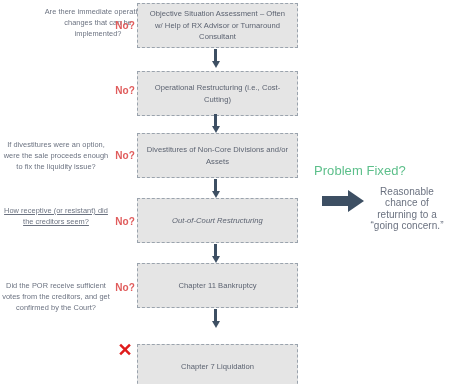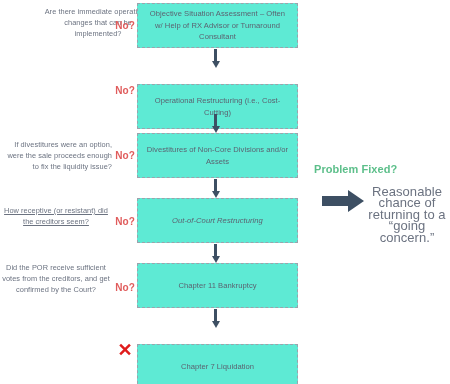--- a/index.html
+++ b/index.html
@@ -55,21 +55,21 @@
     line-height: 1;
   }
 
   
   .box {
     position: absolute;
     left: 137px;
     width: 161px;
     box-sizing: border-box;
     border: 1px dashed #9aa3ad;
-    background: #5eead4;
+    background: #e5e5e5;
     display: flex;
     align-items: center;
     justify-content: center;
     text-align: center;
     font-size: 7.6px;
     line-height: 11.4px;
     color: #5b6270;
     padding: 2px 7px;
     letter-spacing: 0.05px;
   }
@@ -90,63 +90,63 @@
     width: 0;
     height: 0;
     border-left: 4.5px solid transparent;
     border-right: 4.5px solid transparent;
     border-top: 7px solid #3d4f63;
   }
 
   
   .problem-fixed {
     position: absolute;
-    font-size: 11px;
-    font-weight: bold;
+    font-size: 13px;
+    font-weight: normal;
     color: #5cbf8a;
     letter-spacing: 0.05px;
     white-space: nowrap;
   }
   .outcome-text {
     position: absolute;
     text-align: center;
-    font-size: 13px;
+    font-size: 10px;
     line-height: 11.4px;
     color: #6b7280;
     letter-spacing: 0.05px;
   }
   .block-arrow {
     position: absolute;
   }
 </style>
 </head>
 <body>
 
 <div id="canvas">
 
   <div class="question" style="top:6px;margin-left:42px;">Are there immediate operational changes that can be implemented?</div>
   <div class="no-label" style="top:20px;">No?</div>
   <div class="box" style="top:3px; height:45px;">Objective Situation Assessment – Often w/ Help of RX Advisor or Turnaround Consultant</div>
   <div class="arrow-v" style="top:49px; height:13px;"></div>
 
   <div class="no-label" style="top:85px;">No?</div>
-  <div class="box" style="top:84px; height:45px;">Operational Restructuring (i.e., Cost-Cutting)</div>
+  <div class="box" style="top:71px; height:45px;">Operational Restructuring (i.e., Cost-Cutting)</div>
   <div class="arrow-v" style="top:114px; height:13px;"></div>
 
-  <div class="question" style="top:139px;text-align:right;">If divestitures were an option, were the sale proceeds enough to fix the liquidity issue?</div>
+  <div class="question" style="top:139px;">If divestitures were an option, were the sale proceeds enough to fix the liquidity issue?</div>
   <div class="no-label" style="top:150px;">No?</div>
   <div class="box" style="top:133px; height:45px;">Divestitures of Non-Core Divisions and/or Assets</div>
   <div class="arrow-v" style="top:179px; height:13px;"></div>
 
   <div class="question" style="top:205px;text-decoration:underline;">How receptive (or resistant) did the creditors seem?</div>
   <div class="no-label" style="top:216px;">No?</div>
   <div class="box" style="top:198px; height:45px;font-style:italic;">Out-of-Court Restructuring</div>
   <div class="arrow-v" style="top:244px; height:13px;"></div>
 
-  <div class="question" style="top:262px;">Did the POR receive sufficient votes from the creditors, and get confirmed by the Court?</div>
+  <div class="question" style="top:280px;">Did the POR receive sufficient votes from the creditors, and get confirmed by the Court?</div>
   <div class="no-label" style="top:282px;">No?</div>
   <div class="box" style="top:263px; height:45px;">Chapter 11 Bankruptcy</div>
   <div class="arrow-v" style="top:309px; height:13px;"></div>
 
   <div class="x-mark" style="top:341px;">✕</div>
   <div class="box" style="top:344px; height:45px;">Chapter 7 Liquidation</div>
 
   <div class="problem-fixed" style="left:314px; top:163px;">Problem Fixed?</div>
 
   <div class="block-arrow" style="left:322px; top:190px;">

